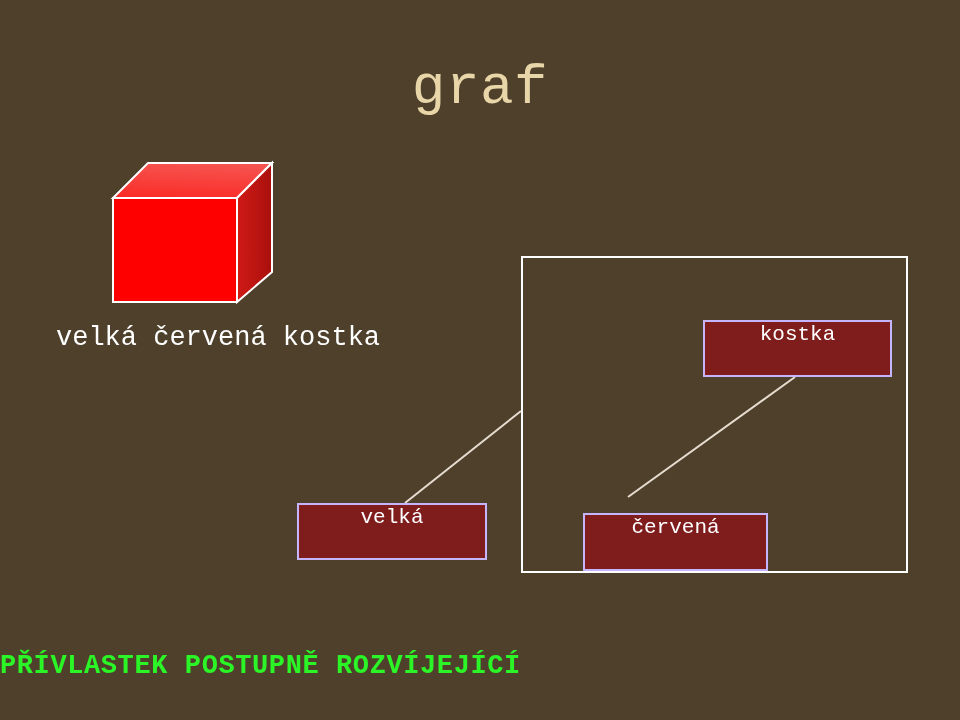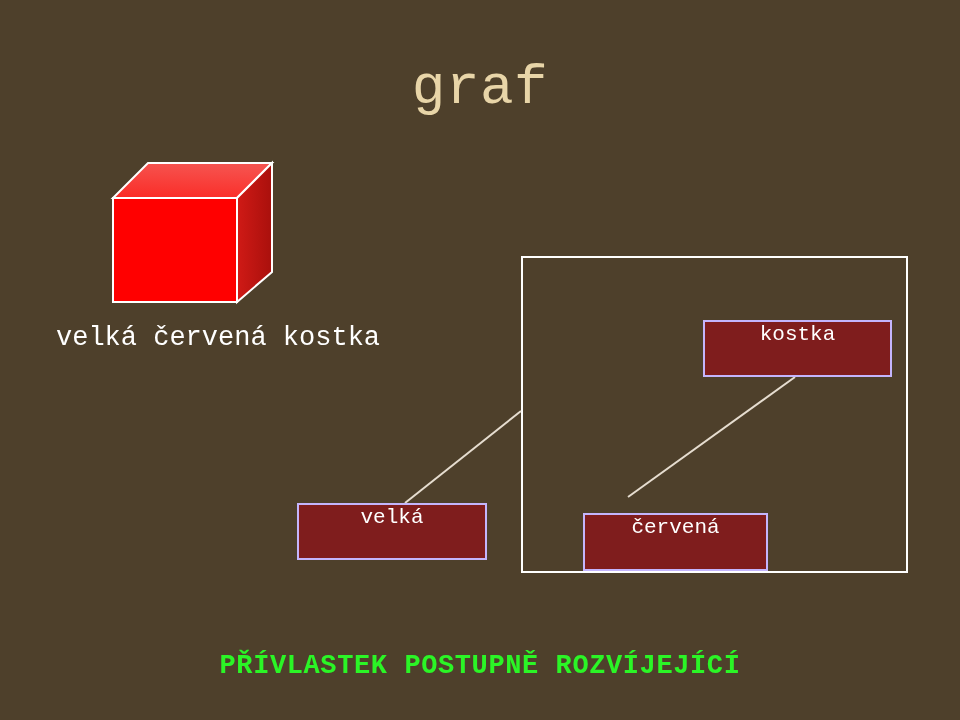--- a/index.html
+++ b/index.html
@@ -93,21 +93,20 @@
   #node-kostka  { left: 703px; top: 320px; width: 189px; height: 57px; }
   #node-cervena { left: 537px; top: 513px; width: 185px; height: 58px; margin-left: 46px; }
   #node-velka   { left: 297px; top: 503px; width: 190px; height: 57px; }
 
   
   #footer-caption {
     position: absolute;
     left: 0;
     top: 649px;
     width: 960px;
-    text-align: center;
     font-size: 27px;
     line-height: 34px;
     font-weight: bold;
     color: #2bf526;
     letter-spacing: 0.6px;
     white-space: nowrap;
   }
 </style>
 </head>
 <body>

